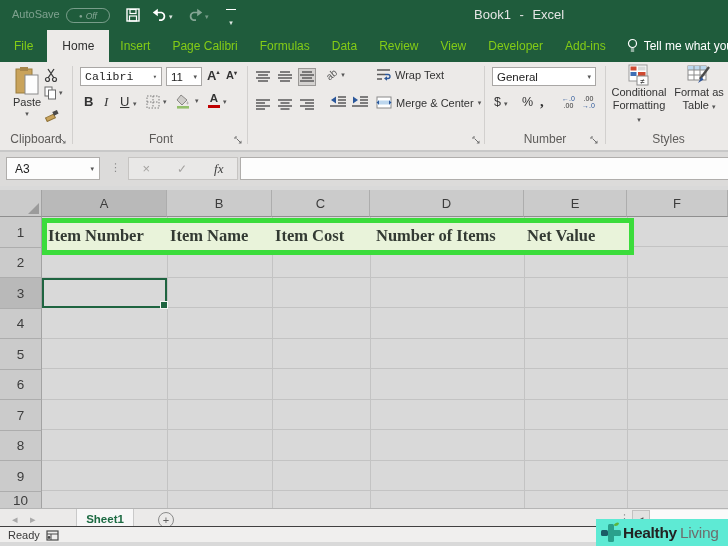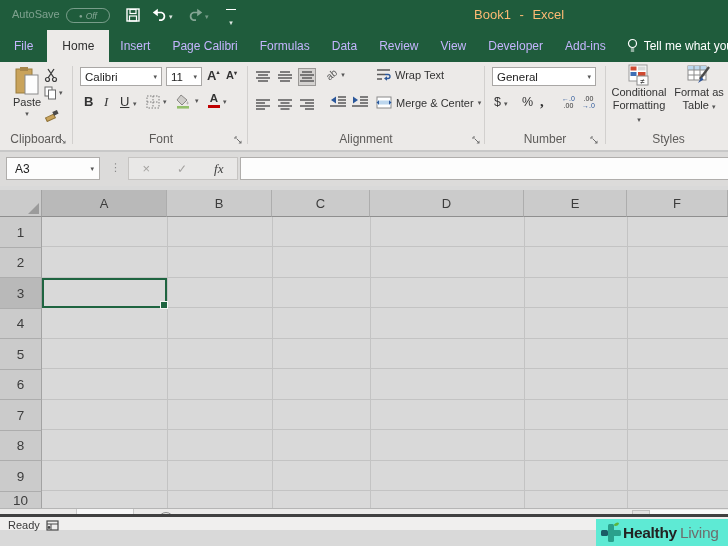--- a/index.html
+++ b/index.html
@@ -6,30 +6,30 @@
   #app{position:relative;width:728px;height:546px;overflow:hidden;
        font-family:"Liberation Sans",sans-serif;background:#d9d9d9;-webkit-font-smoothing:antialiased;}
   .abs{position:absolute;}
   
   #titlebar{position:absolute;left:0;top:0;width:728px;height:30px;background:#1f5c3c;color:#fff;}
   .qat-faint{color:rgba(255,255,255,.42);font-size:11px;}
   #autosave-pill{position:absolute;left:66px;top:8px;width:42px;height:13px;border:1px solid rgba(255,255,255,.4);
       border-radius:8px;display:flex;align-items:center;justify-content:center;gap:3px;
       color:rgba(255,255,255,.45);font-size:8.5px;font-style:italic;}
   #autosave-pill .dot{font-size:6px;line-height:6px;}
-  #win-title{position:absolute;left:474px;top:7px;font-size:13px;color:#fdba74;word-spacing:5px;}
+  #win-title{position:absolute;left:474px;top:7px;font-size:13px;color:#e5e5e5;word-spacing:5px;}
   .qat-btn{position:absolute;top:5px;display:flex;align-items:flex-end;}
   .caret-sm{font-size:7px;color:rgba(255,255,255,.85);margin-left:2px;}
   .dim{opacity:.45;}
   #qat-custom{position:absolute;left:226px;top:9px;width:10px;text-align:center;}
   #qat-custom .bar{display:block;height:0;border-top:1.5px solid #fff;margin-bottom:1px;}
   #qat-custom .caret-sm{margin:0;font-size:7px;}
   
   #tabrow{position:absolute;left:0;top:30px;width:728px;height:32px;background:#1f5c3c;display:flex;align-items:stretch;}
-  .rtab{color:#c4b5fd;font-size:12px;line-height:32px;padding:0 11px;white-space:nowrap;}
+  .rtab{color:#84cc16;font-size:12px;line-height:32px;padding:0 11px;white-space:nowrap;}
   .rtab.first{padding:0 14px;}
   .rtab.active{background:#eceae8;color:#2e2e2e;padding:0 15px;}
   #tellme{display:flex;align-items:center;gap:6px;color:#fff;font-size:12px;margin-left:10px;white-space:nowrap;}
   
   #ribbon{position:absolute;left:0;top:62px;width:728px;height:88px;background:#eceae8;border-bottom:2px solid #c8c8c8;font-size:11px;color:#3b3b3b;}
   .gdivider{position:absolute;top:4px;height:78px;width:1px;background:#d2d0ce;}
   .glabel{position:absolute;bottom:4px;font-size:12px;color:#5d5b59;width:100%;text-align:center;}
   .launcher{position:absolute;bottom:5px;}
   .combo{position:absolute;background:#fff;border:1px solid #a9a7a5;display:flex;align-items:center;font-size:11.5px;color:#222;padding:0 4px;height:19px;box-sizing:border-box;}
   .combo .caret{margin-left:auto;font-size:7px;color:#555;}
@@ -74,21 +74,21 @@
   #sheettab{position:absolute;left:76px;top:0;width:58px;height:21px;background:#f7f7f7;border-left:1px solid #c9c9c9;border-right:1px solid #c9c9c9;
       border-bottom:2px solid #1d6b43;box-sizing:border-box;display:flex;align-items:center;justify-content:center;
       color:#1d6b43;font-weight:bold;font-size:11.5px;}
   #newsheet{position:absolute;left:158px;top:3px;width:14px;height:14px;border:1px solid #8a8a8a;border-radius:50%;
       display:flex;align-items:center;justify-content:center;font-size:11px;color:#5f5f5f;line-height:1;}
   #hgrip{position:absolute;left:619px;top:3px;color:#8a8a8a;font-size:11px;}
   #hscroll-left{position:absolute;left:632px;top:1px;width:18px;height:19px;background:#e3e2e1;border:1px solid #c2c1c0;box-sizing:border-box;
       display:flex;align-items:center;justify-content:center;font-size:8px;color:#555;}
   #hscroll-track{position:absolute;left:650px;top:1px;width:78px;height:19px;background:#fafafa;}
   
-  #statusbar{position:absolute;left:0;top:514px;width:728px;height:16px;background:#f0efee;border-top:3px solid #404040;box-sizing:border-box;}
+  #statusbar{position:absolute;left:0;top:526px;width:728px;height:16px;background:#f0efee;border-top:1px solid #404040;box-sizing:border-box;}
   #status-ready{position:absolute;left:8px;top:2px;font-size:11px;color:#3a3a3a;}
   
   #watermark{position:absolute;left:596px;top:519px;width:132px;height:27px;background:#5eead4;z-index:5;
       display:flex;align-items:center;padding-left:3px;box-sizing:border-box;}
   #wm-text-bold{font-size:15.5px;font-weight:bold;color:#232323;letter-spacing:-.3px;}
   #wm-text-light{font-size:15.5px;color:#6e6e6e;margin-left:3px;letter-spacing:-.3px;}
   svg{display:block;}
 </style>
 </head>
 <body>
@@ -186,21 +186,21 @@
         <svg width="9" height="9" viewBox="0 0 9 9">
           <path d="M1 3 V1 H3" fill="none" stroke="#6e6e6e"></path>
             <path d="M2.5 2.5 L7 7" stroke="#6e6e6e"></path>
             <polygon points="7.5,4.5 7.5,7.5 4.5,7.5" fill="#6e6e6e"></polygon>
         </svg>
       </span>
     </div>
     <div class="gdivider" style="left:72px;"></div>
 
     <div class="abs" style="left:76px;top:0;width:170px;height:88px;">
-      <div class="combo" style="left:4px;top:5px;width:82px;">
+      <div class="combo" style="left:4px;top:5px;width:82px;font-family:Liberation Mono, monospace;">
         <span>Calibri</span>
         <span class="caret">▾</span>
       </div>
       <div class="combo" style="left:90px;top:5px;width:36px;text-align:center;">
         <span>11</span>
         <span class="caret">▾</span>
       </div>
       <span class="abs" style="left:131px;top:6px;font-size:13px;font-weight:bold;color:#333;"><span>A</span><span style="font-size:6px;vertical-align:top;">▴</span></span>
       <span class="abs" style="left:150px;top:7px;font-size:11px;font-weight:bold;color:#333;"><span>A</span><span style="font-size:6px;vertical-align:top;">▾</span></span>
 
@@ -300,21 +300,20 @@
       <span class="abs" style="left:126px;top:34px;display:flex;align-items:center;gap:4px;">
         <svg width="16" height="13" viewBox="0 0 16 13">
           <rect x="1" y="1" width="14" height="11" fill="#fff" stroke="#8a8a8a"></rect>
           <rect x="1" y="4.5" width="14" height="4" fill="#bdd7ee"></rect>
           <polygon points="3,4.2 3,8.8 0.5,6.5" fill="#2b579a"></polygon>
           <polygon points="13,4.2 13,8.8 15.5,6.5" fill="#2b579a"></polygon>
         </svg>
         <span style="font-size:11px;color:#333;white-space:nowrap;">Merge &amp; Center</span>
         <span class="caret">▾</span>
       </span>
-      <div class="glabel">Alignment</div>
       <span class="launcher" style="left:222px;">
         <svg width="9" height="9" viewBox="0 0 9 9">
           <path d="M1 3 V1 H3" fill="none" stroke="#6e6e6e"></path>
             <path d="M2.5 2.5 L7 7" stroke="#6e6e6e"></path>
             <polygon points="7.5,4.5 7.5,7.5 4.5,7.5" fill="#6e6e6e"></polygon>
         </svg>
       </span>
     </div>
     <div class="gdivider" style="left:484px;"></div>
 
@@ -411,20 +410,27 @@
     <div class="rh" style="top:275px;height:31px;">9</div>
     <div class="rh" style="top:306px;height:16px;border-bottom:none;">10</div>
 
     <div id="gridarea">
       <div class="vline" style="left:125px;"></div>
       <div class="vline" style="left:230px;"></div>
       <div class="vline" style="left:328px;"></div>
       <div class="vline" style="left:482px;"></div>
       <div class="vline" style="left:585px;"></div>
 
+      <div id="annotation">
+        <span style="left:1px;">Item Number</span>
+        <span style="left:123px;">Item Name</span>
+        <span style="left:228px;">Item Cost</span>
+        <span style="left:329px;">Number of Items</span>
+        <span style="left:480px;">Net Value</span>
+      </div>
 
       <div id="selection">
         <span class="handle"></span>
       </div>
     </div>
   </div>
 
   <div id="sheetbar">
     <span class="navarrow" style="left:12px;">◂</span>
     <span class="navarrow" style="left:30px;">▸</span>

